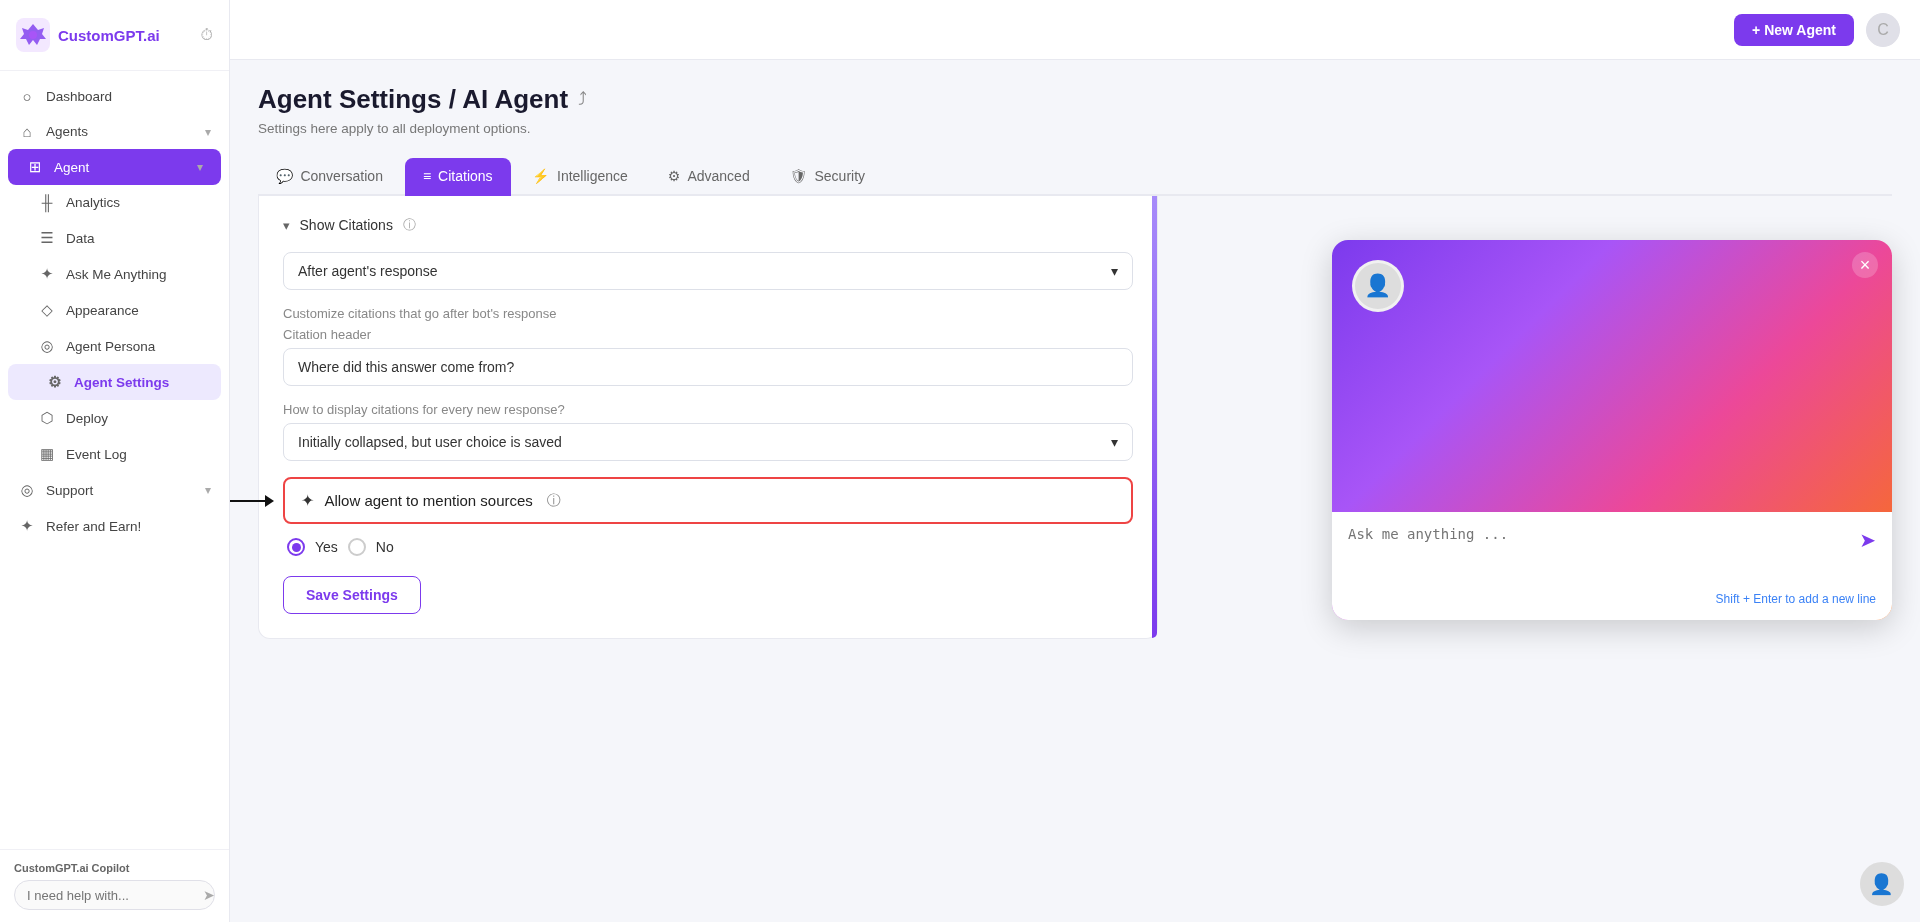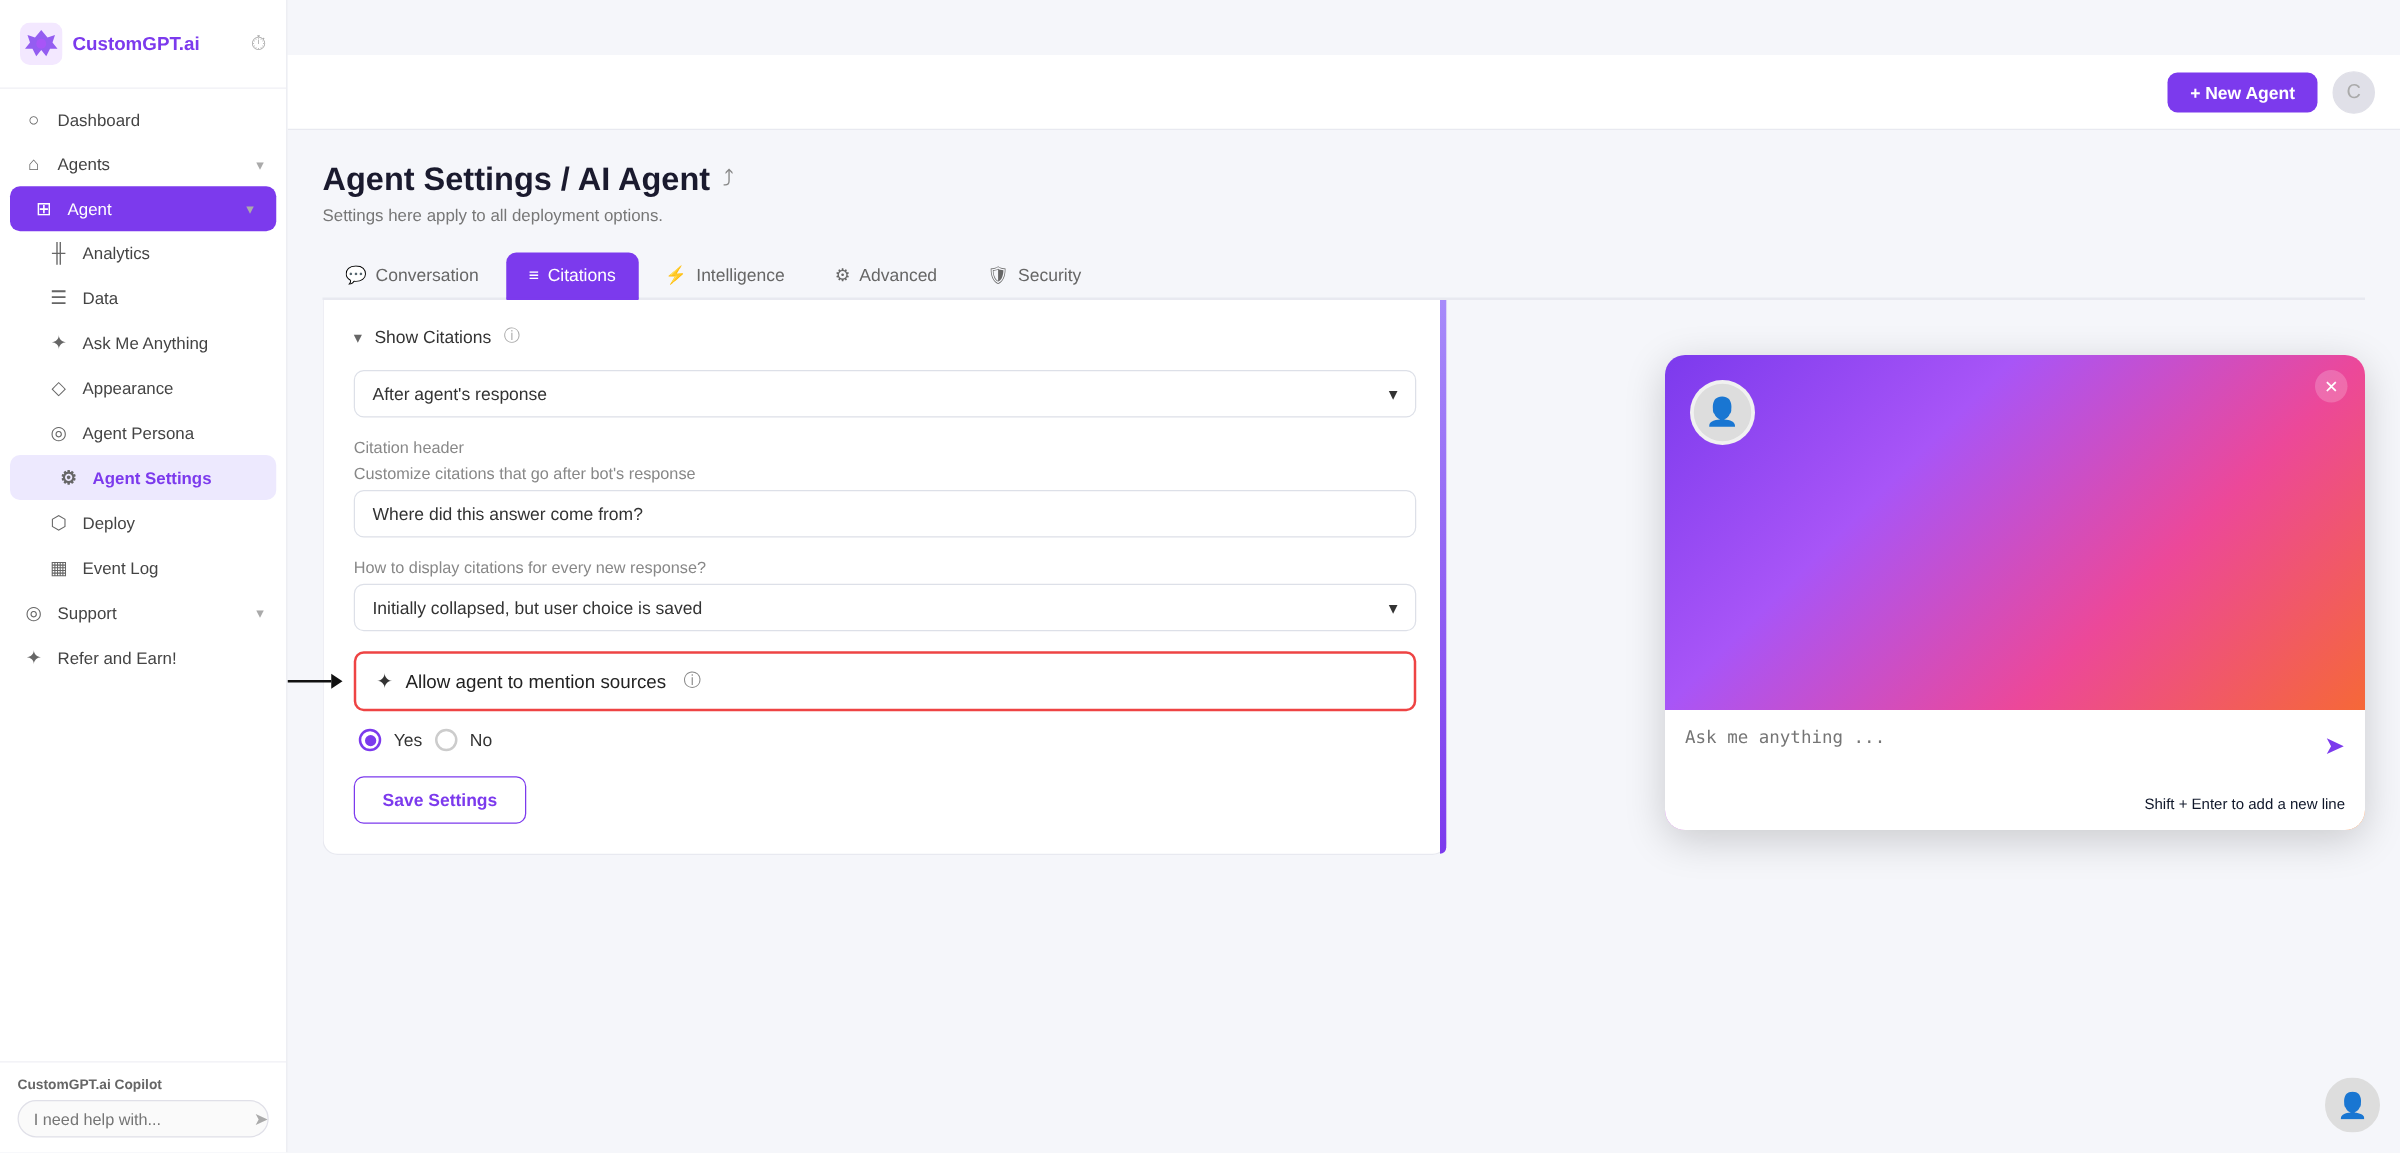--- a/index.html
+++ b/index.html
@@ -45,21 +45,21 @@
       border: none; background: none; outline: none; font-size: 13px; color: #888; flex: 1;
     }
     .copilot-send { color: #aaa; font-size: 14px; cursor: pointer; }
 
     
     .main-content { flex: 1; display: flex; flex-direction: column; overflow: hidden; }
 
     
     .top-bar {
       background: #fff; border-bottom: 1px solid #e8e9f0;
-      display: flex; align-items: center; padding: 10px 20px; gap: 12px; min-height: 60px; margin-top: 44px;
+      display: flex; align-items: center; padding: 10px 20px; gap: 12px; min-height: 60px;
     }
     .top-bar-spacer { flex: 1; }
     .new-agent-btn {
       background: #7c3aed; color: #fff; border: none; border-radius: 8px;
       padding: 8px 18px; font-size: 14px; font-weight: 600; cursor: pointer;
       display: flex; align-items: center; gap: 6px;
     }
     .user-avatar-top {
       width: 34px; height: 34px; border-radius: 50%; background: #e0e0e8;
       display: flex; align-items: center; justify-content: center; font-size: 16px; color: #aaa;
@@ -200,21 +200,21 @@
       display: flex; align-items: flex-start; gap: 10px;
     }
     .preview-input {
       flex: 1; border: none; outline: none; font-size: 14px; color: #999;
       background: transparent; resize: none; min-height: 40px;
     }
     .preview-send {
       color: #7c3aed; font-size: 20px; cursor: pointer; margin-top: 2px;
     }
     .preview-hint {
-      font-size: 12px; color: #0f172a; text-align: right; margin-top: 8px;
+      font-size: 12px; color: #3b82f6; text-align: right; margin-top: 20px;
     }
 
     
     .bottom-right-avatar {
       position: fixed; bottom: 16px; right: 16px;
       width: 44px; height: 44px; border-radius: 50%; overflow: hidden;
       border: 2px solid #ddd; background: #ddd;
       display: flex; align-items: center; justify-content: center;
       font-size: 20px; z-index: 100;
     }
@@ -367,24 +367,24 @@
         <span class="info-icon-sm">ⓘ</span>
       </div>
 
       
       <div class="dropdown-select">
         <span>After agent's response</span>
         <span>▾</span>
       </div>
 
       
+      <p class="setting-label">Customize citations that go after bot's response</p>
+
+      
       <p class="setting-label">Citation header</p>
-
-      
-      <p class="setting-label">Customize citations that go after bot's response</p>
       <input class="text-input" type="text" value="Where did this answer come from?" style="">
 
       
 
       
       <p class="setting-label">How to display citations for every new response?</p>
       <div class="dropdown-select">
         <span>Initially collapsed, but user choice is saved</span>
         <span>▾</span>
       </div>

